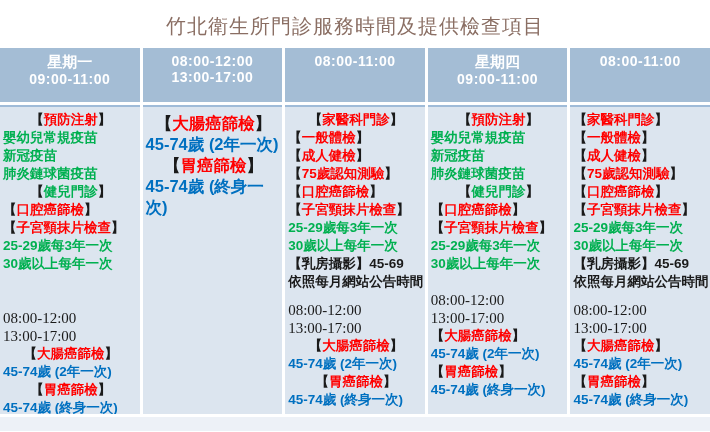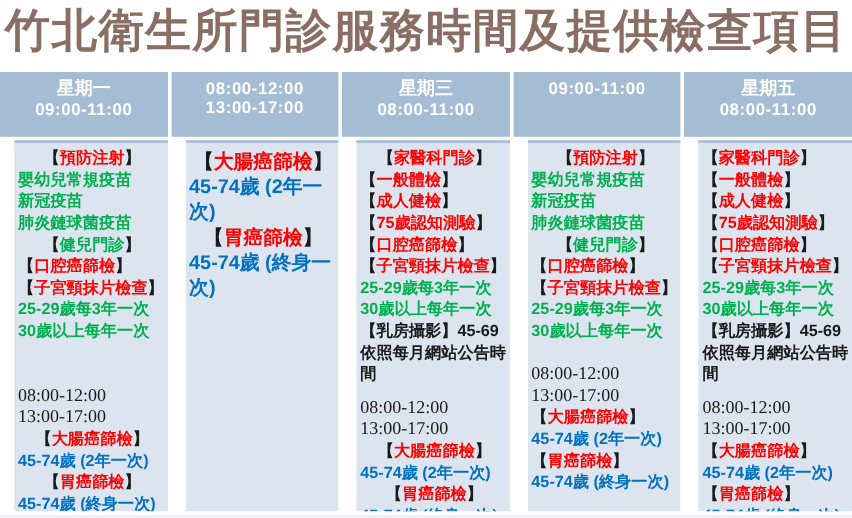--- a/index.html
+++ b/index.html
@@ -2,38 +2,38 @@
 <html style="--title_text: #8A6E63; --header_bg: #A4BDD5; --body_bg: #DCE5EF; --rule: #9FBBD8; --strip: #EDF1F7; --red: #FF0000; --green: #00B050; --blue: #0070C0; --black: #1A1A1A;"><head>
 <meta charset="utf-8">
 <style>
   html,body{margin:0;padding:0}
   body{
     width:710px;height:432px;overflow:hidden;background:#ffffff;
     font-family:"Liberation Sans",sans-serif;
     -webkit-font-smoothing:antialiased;
   }
   .title{
-    height:60px;line-height:52px;text-align:center;white-space:nowrap;
-    font-size:38px;letter-spacing:1px;color:var(--title_text);font-weight:bold;
+    height:48px;line-height:52px;text-align:center;white-space:nowrap;
+    font-size:20px;letter-spacing:1px;color:var(--title_text);font-weight:normal;
   }
   .grid{
     display:grid;grid-template-columns:repeat(5,1fr);column-gap:3px;
     width:710px;box-sizing:border-box;
   }
   .col{display:flex;flex-direction:column}
   .col-header{
     background:var(--header_bg);color:#ffffff;text-align:center;
     height:54px;box-sizing:border-box;padding-top:5px;font-weight:bold;
   }
   .day{font-size:15px;line-height:18px}
   .hours{font-size:14px;line-height:16px;letter-spacing:.5px}
   .col-body{
     background:var(--body_bg);border-top:2px solid var(--rule);
     margin-top:3px;height:309px;box-sizing:border-box;overflow:hidden;
-    padding:4px 1px 0 3px;font-weight:bold;font-size:13.5px;line-height:18px;margin-left:12px;
+    padding:4px 1px 0 3px;font-weight:bold;font-size:13.5px;line-height:18px;
   }
   .col-body.big{font-size:16.5px;line-height:21px;padding-top:6px}
   .line{white-space:normal;word-break:break-all}
   .line.center{text-align:center}
   .line.left{text-align:left}
   .line.serif{font-family:"Liberation Serif",serif;font-weight:normal;font-size:15px;letter-spacing:0}
   .bracket{color:var(--black)}
   .bottom-strip{height:14px;margin-top:3px;background:var(--strip)}
 </style>
 </head>
@@ -75,21 +75,20 @@
     <div class="col-body big">
           <div class="line center"><span class="bracket">【</span><span style="color: rgb(255, 0, 0);">大腸癌篩檢</span><span class="bracket">】</span></div>
           <div class="line left"><span style="color: rgb(0, 112, 192);">45-74歲 (2年一次)</span></div>
           <div class="line center"><span class="bracket">【</span><span style="color: rgb(255, 0, 0);">胃癌篩檢</span><span class="bracket">】</span></div>
           <div class="line left"><span style="color: rgb(0, 112, 192);">45-74歲 (終身一次)</span></div>
         </div>
   </div>
 
   <div class="col">
     <div class="col-header">
-      <div class="day">星期三</div>
     <div class="hours">08:00-11:00</div>
         </div>
     <div class="col-body">
           <div class="line center"><span class="bracket">【</span><span style="color: rgb(255, 0, 0);">家醫科門診</span><span class="bracket">】</span></div>
           <div class="line left"><span class="bracket">【</span><span style="color: rgb(255, 0, 0);">一般體檢</span><span class="bracket">】</span></div>
           <div class="line left"><span class="bracket">【</span><span style="color: rgb(255, 0, 0);">成人健檢</span><span class="bracket">】</span></div>
           <div class="line left"><span class="bracket">【</span><span style="color: rgb(255, 0, 0);">75歲認知測驗</span><span class="bracket">】</span></div>
           <div class="line left"><span class="bracket">【</span><span style="color: rgb(255, 0, 0);">口腔癌篩檢</span><span class="bracket">】</span></div>
           <div class="line left"><span class="bracket">【</span><span style="color: rgb(255, 0, 0);">子宮頸抹片檢查</span><span class="bracket">】</span></div>
           <div class="line left"><span style="color: rgb(0, 176, 80);">25-29歲每3年一次</span></div>
@@ -101,20 +100,21 @@
           <div class="line left serif"><span style="color: rgb(26, 26, 26);">13:00-17:00</span></div>
           <div class="line center"><span class="bracket">【</span><span style="color: rgb(255, 0, 0);">大腸癌篩檢</span><span class="bracket">】</span></div>
           <div class="line left"><span style="color: rgb(0, 112, 192);">45-74歲 (2年一次)</span></div>
           <div class="line center"><span class="bracket">【</span><span style="color: rgb(255, 0, 0);">胃癌篩檢</span><span class="bracket">】</span></div>
           <div class="line left"><span style="color: rgb(0, 112, 192);">45-74歲 (終身一次)</span></div>
         </div>
   </div>
 
   <div class="col">
     <div class="col-header">
+      <div class="day">星期四</div>
     <div class="hours">09:00-11:00</div>
         </div>
     <div class="col-body">
           <div class="line center"><span class="bracket">【</span><span style="color: rgb(255, 0, 0);">預防注射</span><span class="bracket">】</span></div>
           <div class="line left"><span style="color: rgb(0, 176, 80);">嬰幼兒常規疫苗</span></div>
           <div class="line left"><span style="color: rgb(0, 176, 80);">新冠疫苗</span></div>
           <div class="line left"><span style="color: rgb(0, 176, 80);">肺炎鏈球菌疫苗</span></div>
           <div class="line center"><span class="bracket">【</span><span style="color: rgb(0, 176, 80);">健兒門診</span><span class="bracket">】</span></div>
           <div class="line left"><span class="bracket">【</span><span style="color: rgb(255, 0, 0);">口腔癌篩檢</span><span class="bracket">】</span></div>
           <div class="line left"><span class="bracket">【</span><span style="color: rgb(255, 0, 0);">子宮頸抹片檢查</span><span class="bracket">】</span></div>
@@ -125,21 +125,20 @@
           <div class="line left serif"><span style="color: rgb(26, 26, 26);">13:00-17:00</span></div>
           <div class="line left"><span class="bracket">【</span><span style="color: rgb(255, 0, 0);">大腸癌篩檢</span><span class="bracket">】</span></div>
           <div class="line left"><span style="color: rgb(0, 112, 192);">45-74歲 (2年一次)</span></div>
           <div class="line left"><span class="bracket">【</span><span style="color: rgb(255, 0, 0);">胃癌篩檢</span><span class="bracket">】</span></div>
           <div class="line left"><span style="color: rgb(0, 112, 192);">45-74歲 (終身一次)</span></div>
         </div>
   </div>
 
   <div class="col">
     <div class="col-header">
-      <div class="day">星期五</div>
     <div class="hours">08:00-11:00</div>
         </div>
     <div class="col-body">
           <div class="line left"><span class="bracket">【</span><span style="color: rgb(255, 0, 0);">家醫科門診</span><span class="bracket">】</span></div>
           <div class="line left"><span class="bracket">【</span><span style="color: rgb(255, 0, 0);">一般體檢</span><span class="bracket">】</span></div>
           <div class="line left"><span class="bracket">【</span><span style="color: rgb(255, 0, 0);">成人健檢</span><span class="bracket">】</span></div>
           <div class="line left"><span class="bracket">【</span><span style="color: rgb(255, 0, 0);">75歲認知測驗</span><span class="bracket">】</span></div>
           <div class="line left"><span class="bracket">【</span><span style="color: rgb(255, 0, 0);">口腔癌篩檢</span><span class="bracket">】</span></div>
           <div class="line left"><span class="bracket">【</span><span style="color: rgb(255, 0, 0);">子宮頸抹片檢查</span><span class="bracket">】</span></div>
           <div class="line left"><span style="color: rgb(0, 176, 80);">25-29歲每3年一次</span></div>

